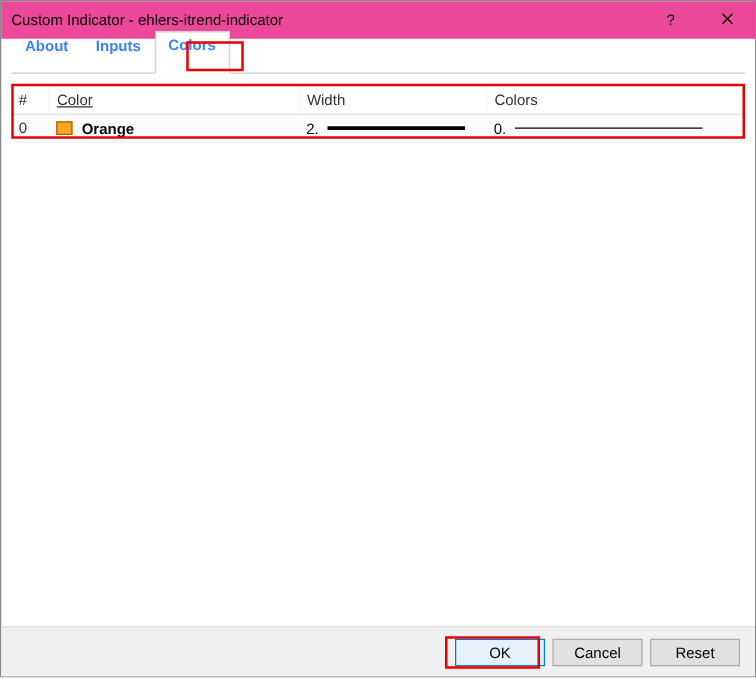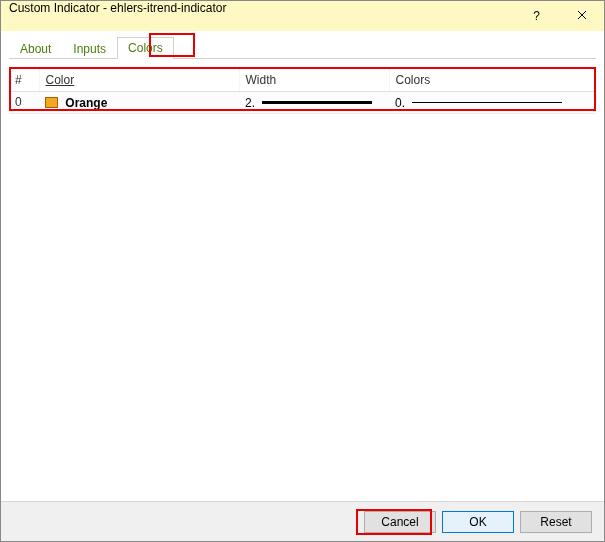--- a/index.html
+++ b/index.html
@@ -1,26 +1,26 @@
 <!DOCTYPE html>
 <html><head>
 <meta charset="utf-8">
 <style>
   * { box-sizing: border-box; font-family: "Segoe UI", Tahoma, sans-serif; font-size: 12px; }
   body { margin: 0; background: #fff; width: 605px; height: 542px; overflow: hidden; }
   .window { width: 605px; height: 542px; border: 1px solid #888; background: #fff; display: flex; flex-direction: column; }
 
   
-  .titlebar { height: 30px; display: flex; padding-left: 8px; background: #fef9c3; }
+  .titlebar { height: 30px; display: flex; align-items: center; padding-left: 8px; background: #ec4899; }
   .titlebar .title { flex: 1; color: #000; }
   .titlebar .tb-btn { width: 45px; height: 30px; display: flex; align-items: center; justify-content: center; color: #000; }
 
   
   .tabstrip { height: 24px; margin: 4px 8px 0 8px; display: flex; align-items: flex-end; border-bottom: 1px solid #d0d0d0; position: relative; }
-  .tab { padding: 3px 10px 3px 10px; color: #4d7c0f; border: 1px solid transparent; border-bottom: none; position: relative; top: 1px; background: transparent; }
+  .tab { padding: 3px 10px 15px 10px; color: #3b82f6; border: 1px solid transparent; border-bottom: none; position: relative; top: 1px; background: transparent; font-weight: bold; }
   .tab.active { background: #fff; border-color: #d0d0d0; border-bottom: 1px solid #fff; }
 
   
   .hl { border: 2px solid #e60000; }
   .hl-tab { position: absolute; pointer-events: none; }
   .hl-table { position: absolute; pointer-events: none; }
   .hl-ok { position: absolute; pointer-events: none; }
 
   
   .content { flex: 1; margin: 0 8px 0 8px; position: relative; }
@@ -94,19 +94,19 @@
             <span class="snum">0.</span>
             <span class="sline"></span>
           </td>
         </tr>
       </tbody>
     </table>
     <div class="hl hl-table" style="left:0; top:8px; right:0; height:44px;"></div>
   </div>
 
   <div class="buttonbar">
+    <button class="btn default">OK</button>
     <button class="btn">Cancel</button>
-    <button class="btn default">OK</button>
     <button class="btn">Reset</button>
     <div class="hl hl-ok" style="right:172px; top:7px; width:76px; height:26px;"></div>
   </div>
 
 </div>
 
 </body></html>

